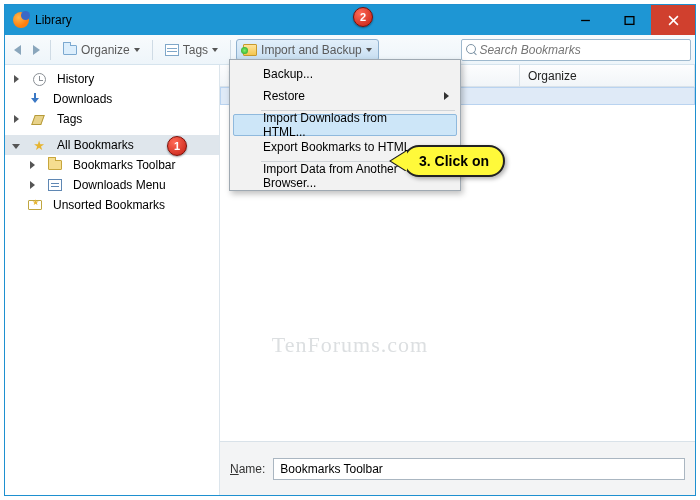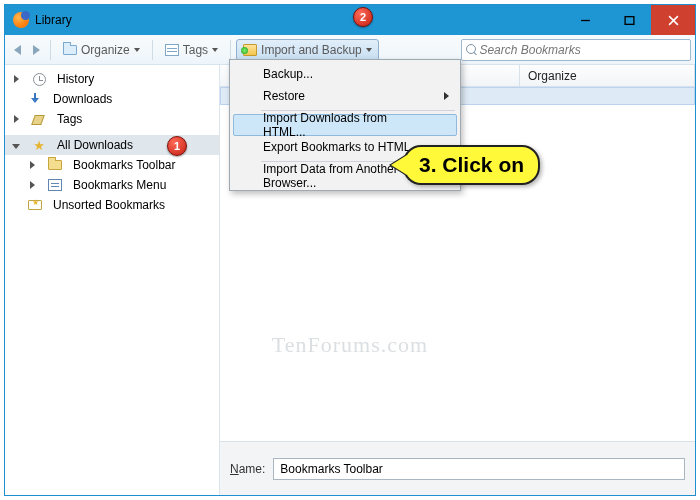--- a/index.html
+++ b/index.html
@@ -201,21 +201,21 @@
     background:radial-gradient(circle at 35% 30%,#ff6a57,#c31e12);
     border:1px solid #7a0e07;color:#fff;font-weight:bold;font-size:11px;
     display:flex;align-items:center;justify-content:center;
     box-shadow:0 1px 2px rgba(0,0,0,.4);
   }
   .badge1{left:167px; top:136px}
   .badge2{left:353px; top:7px}
   .callout{
     position:absolute; left:403px; top:145px;
     background:#fff93a;border:2px solid #222;border-radius:18px;
-    padding:6px 14px;font-size:21px;font-weight:bold;color:#000;
+    padding:6px 14px;font-size:14px;font-weight:bold;color:#000;
     box-shadow:2px 2px 4px rgba(0,0,0,.3);
   }
   .callout::before{
     content:"";position:absolute;left:-14px;top:50%;transform:translateY(-50%);
     width:0;height:0;border-top:10px solid transparent;border-bottom:10px solid transparent;border-right:16px solid #fff93a;
     filter:drop-shadow(-1px 0 0 #222) drop-shadow(-1px 0 0 #222);
   }
   .watermark{
     position:absolute;left:0;right:0;top:332px;text-align:center;
     color:#dcdfe1;font-size:22px;letter-spacing:1px;
@@ -308,39 +308,39 @@
               <span class="ico-tag"></span>
             </span>
           <span class="tree-label">Tags</span>
         </div>
         <div style="height:6px"></div>
         <div class="tree-row selected">
           <span class="expander">
               <span class="exp-open"></span>
             </span>
           <span class="tree-ico ico-star">★</span>
-          <span class="tree-label">All Downloads</span>
+          <span class="tree-label">All Bookmarks</span>
         </div>
         <div class="tree-row depth1">
           <span class="expander">
               <span class="exp-tri"></span>
             </span>
           <span class="tree-ico">
               <span class="ico-folder"></span>
             </span>
           <span class="tree-label">Bookmarks Toolbar</span>
         </div>
         <div class="tree-row depth1">
           <span class="expander">
               <span class="exp-tri"></span>
             </span>
           <span class="tree-ico">
               <span class="ico-bmmenu"></span>
             </span>
-          <span class="tree-label">Bookmarks Menu</span>
+          <span class="tree-label">Downloads Menu</span>
         </div>
         <div class="tree-row depth1">
           <span class="tree-ico">
               <span class="ico-unsorted"></span>
             </span>
           <span class="tree-label">Unsorted Bookmarks</span>
         </div>
       </div>
 
       <div class="main">

